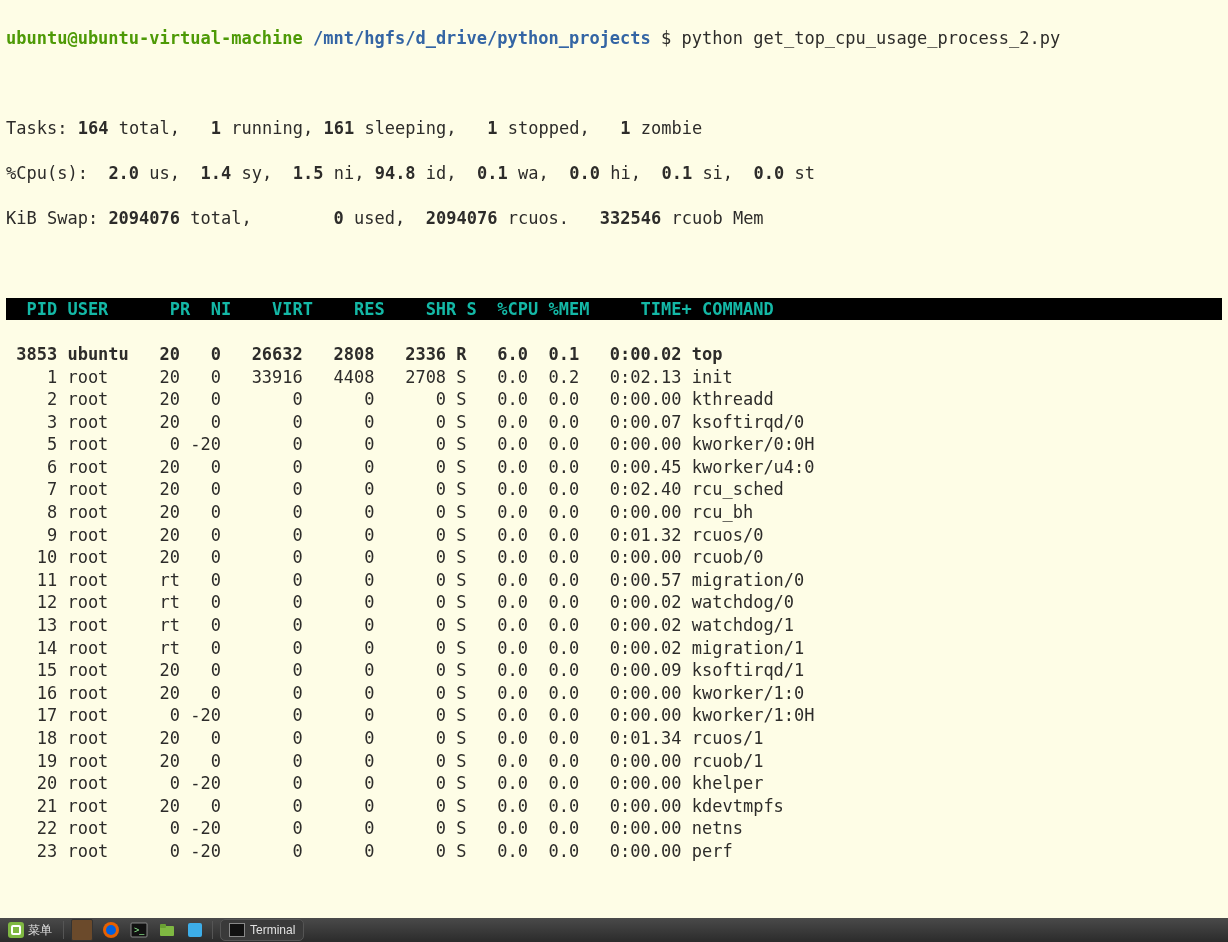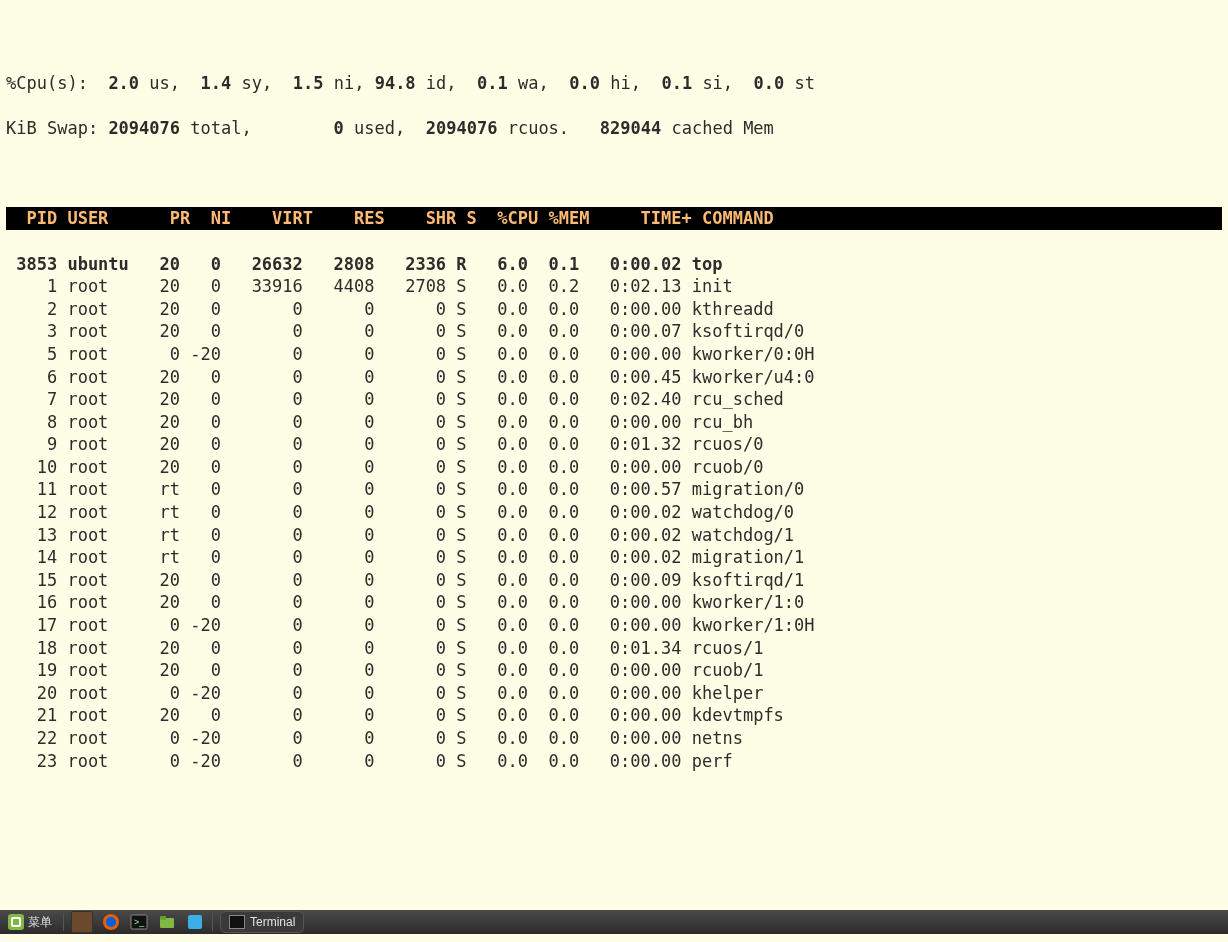--- a/index.html
+++ b/index.html
@@ -1,37 +1,39 @@
 <!DOCTYPE html>
 <html><head>
 <meta charset="utf-8">
 <style>
   html,body{margin:0;padding:0;width:1228px;height:942px;overflow:hidden;font-family:"DejaVu Sans Mono","Liberation Mono",monospace;font-size:17px;background:#fefde6;color:#2d2c2a}
   .term{background:#fefde6;color:#2d2c2a;padding:4px 6px 0 6px;height:914px;box-sizing:border-box;line-height:22.6px;white-space:pre}
   .bold{font-weight:bold}
   .green{color:#4e9a06}
   .blue{color:#3465a4}
-  .header-row{background:#000;color:#fdba74;font-weight:bold}
-  .taskbar{position:absolute;left:0;bottom:8px;width:1228px;height:24px;background:linear-gradient(#4a4a4a,#2b2b2b);display:flex;align-items:center;font-family:sans-serif;font-size:12px;color:#e0e0e0}
+  .header-row{background:#000;color:#14b8a6;font-weight:bold}
+  .taskbar{position:absolute;left:0;bottom:0;width:1228px;height:24px;background:linear-gradient(#4a4a4a,#2b2b2b);display:flex;align-items:center;font-family:sans-serif;font-size:12px;color:#e0e0e0}
   .tb-icon{width:20px;height:20px;margin:0 4px;display:flex;align-items:center;justify-content:center;border-radius:2px}
   .menu-btn{padding:0 8px;height:24px;display:flex;align-items:center}
   .task-btn{height:20px;display:flex;align-items:center;background:#3a3a3a;border:1px solid #555;border-radius:5px;padding:0 8px;margin-left:4px}
   .task-btn .mini-term{width:14px;height:12px;border:1px solid #888;margin-right:5px;background:#111}
   .mint-logo{width:16px;height:16px;background:#7fb842;border-radius:3px;display:inline-block;margin-right:4px;position:relative}
   .mint-logo::after{content:"";position:absolute;inset:3px;border:2px solid #fff;border-radius:2px}
   .sep{width:1px;height:18px;background:#555;margin:0 3px}
   svg{display:block}
 </style>
 </head>
 <body>
 
 <div class="term">
+<div><span class="bold green">ubuntu@ubuntu-virtual-machine</span> <span class="bold blue">/mnt/hgfs/d_drive/python_projects</span> <span>$</span> <span>python get_top_cpu_usage_process_2.py</span></div>
 <div> </div>
+<div><span>Tasks:</span> <span class="bold">164</span> <span>total,</span>   <span class="bold">1</span> <span>running,</span> <span class="bold">161</span> <span>sleeping,</span>   <span class="bold">1</span> <span>stopped,</span>   <span class="bold">1</span> <span>zombie</span></div>
 <div><span>%Cpu(s):</span>  <span class="bold">2.0</span> <span>us,</span>  <span class="bold">1.4</span> <span>sy,</span>  <span class="bold">1.5</span> <span>ni,</span> <span class="bold">94.8</span> <span>id,</span>  <span class="bold">0.1</span> <span>wa,</span>  <span class="bold">0.0</span> <span>hi,</span>  <span class="bold">0.1</span> <span>si,</span>  <span class="bold">0.0</span> <span>st</span></div>
-<div><span>KiB Swap:</span> <span class="bold">2094076</span> <span>total,</span>        <span class="bold">0</span> <span>used,</span>  <span class="bold">2094076</span> <span>rcuos.</span>   <span class="bold">829044</span> <span>cached Mem</span></div>
+<div><span>KiB Swap:</span> <span class="bold">2094076</span> <span>total,</span>        <span class="bold">0</span> <span>used,</span>  <span class="bold">2094076</span> <span>rcuos.</span>   <span class="bold">332546</span> <span>rcuob Mem</span></div>
 <div> </div>
 <div class="header-row">  PID USER      PR  NI    VIRT    RES    SHR S  %CPU %MEM     TIME+ COMMAND                                                 </div>
 <div id="rows-container"><div><span class="bold"> 3853 ubuntu   20   0   26632   2808   2336 R   6.0  0.1   0:00.02 top</span></div><div>    1 root     20   0   33916   4408   2708 S   0.0  0.2   0:02.13 init</div><div>    2 root     20   0       0      0      0 S   0.0  0.0   0:00.00 kthreadd</div><div>    3 root     20   0       0      0      0 S   0.0  0.0   0:00.07 ksoftirqd/0</div><div>    5 root      0 -20       0      0      0 S   0.0  0.0   0:00.00 kworker/0:0H</div><div>    6 root     20   0       0      0      0 S   0.0  0.0   0:00.45 kworker/u4:0</div><div>    7 root     20   0       0      0      0 S   0.0  0.0   0:02.40 rcu_sched</div><div>    8 root     20   0       0      0      0 S   0.0  0.0   0:00.00 rcu_bh</div><div>    9 root     20   0       0      0      0 S   0.0  0.0   0:01.32 rcuos/0</div><div>   10 root     20   0       0      0      0 S   0.0  0.0   0:00.00 rcuob/0</div><div>   11 root     rt   0       0      0      0 S   0.0  0.0   0:00.57 migration/0</div><div>   12 root     rt   0       0      0      0 S   0.0  0.0   0:00.02 watchdog/0</div><div>   13 root     rt   0       0      0      0 S   0.0  0.0   0:00.02 watchdog/1</div><div>   14 root     rt   0       0      0      0 S   0.0  0.0   0:00.02 migration/1</div><div>   15 root     20   0       0      0      0 S   0.0  0.0   0:00.09 ksoftirqd/1</div><div>   16 root     20   0       0      0      0 S   0.0  0.0   0:00.00 kworker/1:0</div><div>   17 root      0 -20       0      0      0 S   0.0  0.0   0:00.00 kworker/1:0H</div><div>   18 root     20   0       0      0      0 S   0.0  0.0   0:01.34 rcuos/1</div><div>   19 root     20   0       0      0      0 S   0.0  0.0   0:00.00 rcuob/1</div><div>   20 root      0 -20       0      0      0 S   0.0  0.0   0:00.00 khelper</div><div>   21 root     20   0       0      0      0 S   0.0  0.0   0:00.00 kdevtmpfs</div><div>   22 root      0 -20       0      0      0 S   0.0  0.0   0:00.00 netns</div><div>   23 root      0 -20       0      0      0 S   0.0  0.0   0:00.00 perf</div></div>
 </div>
 
 <div class="taskbar">
   <div class="menu-btn">
     <span class="mint-logo"></span>
     <span>菜单</span>
   </div>

